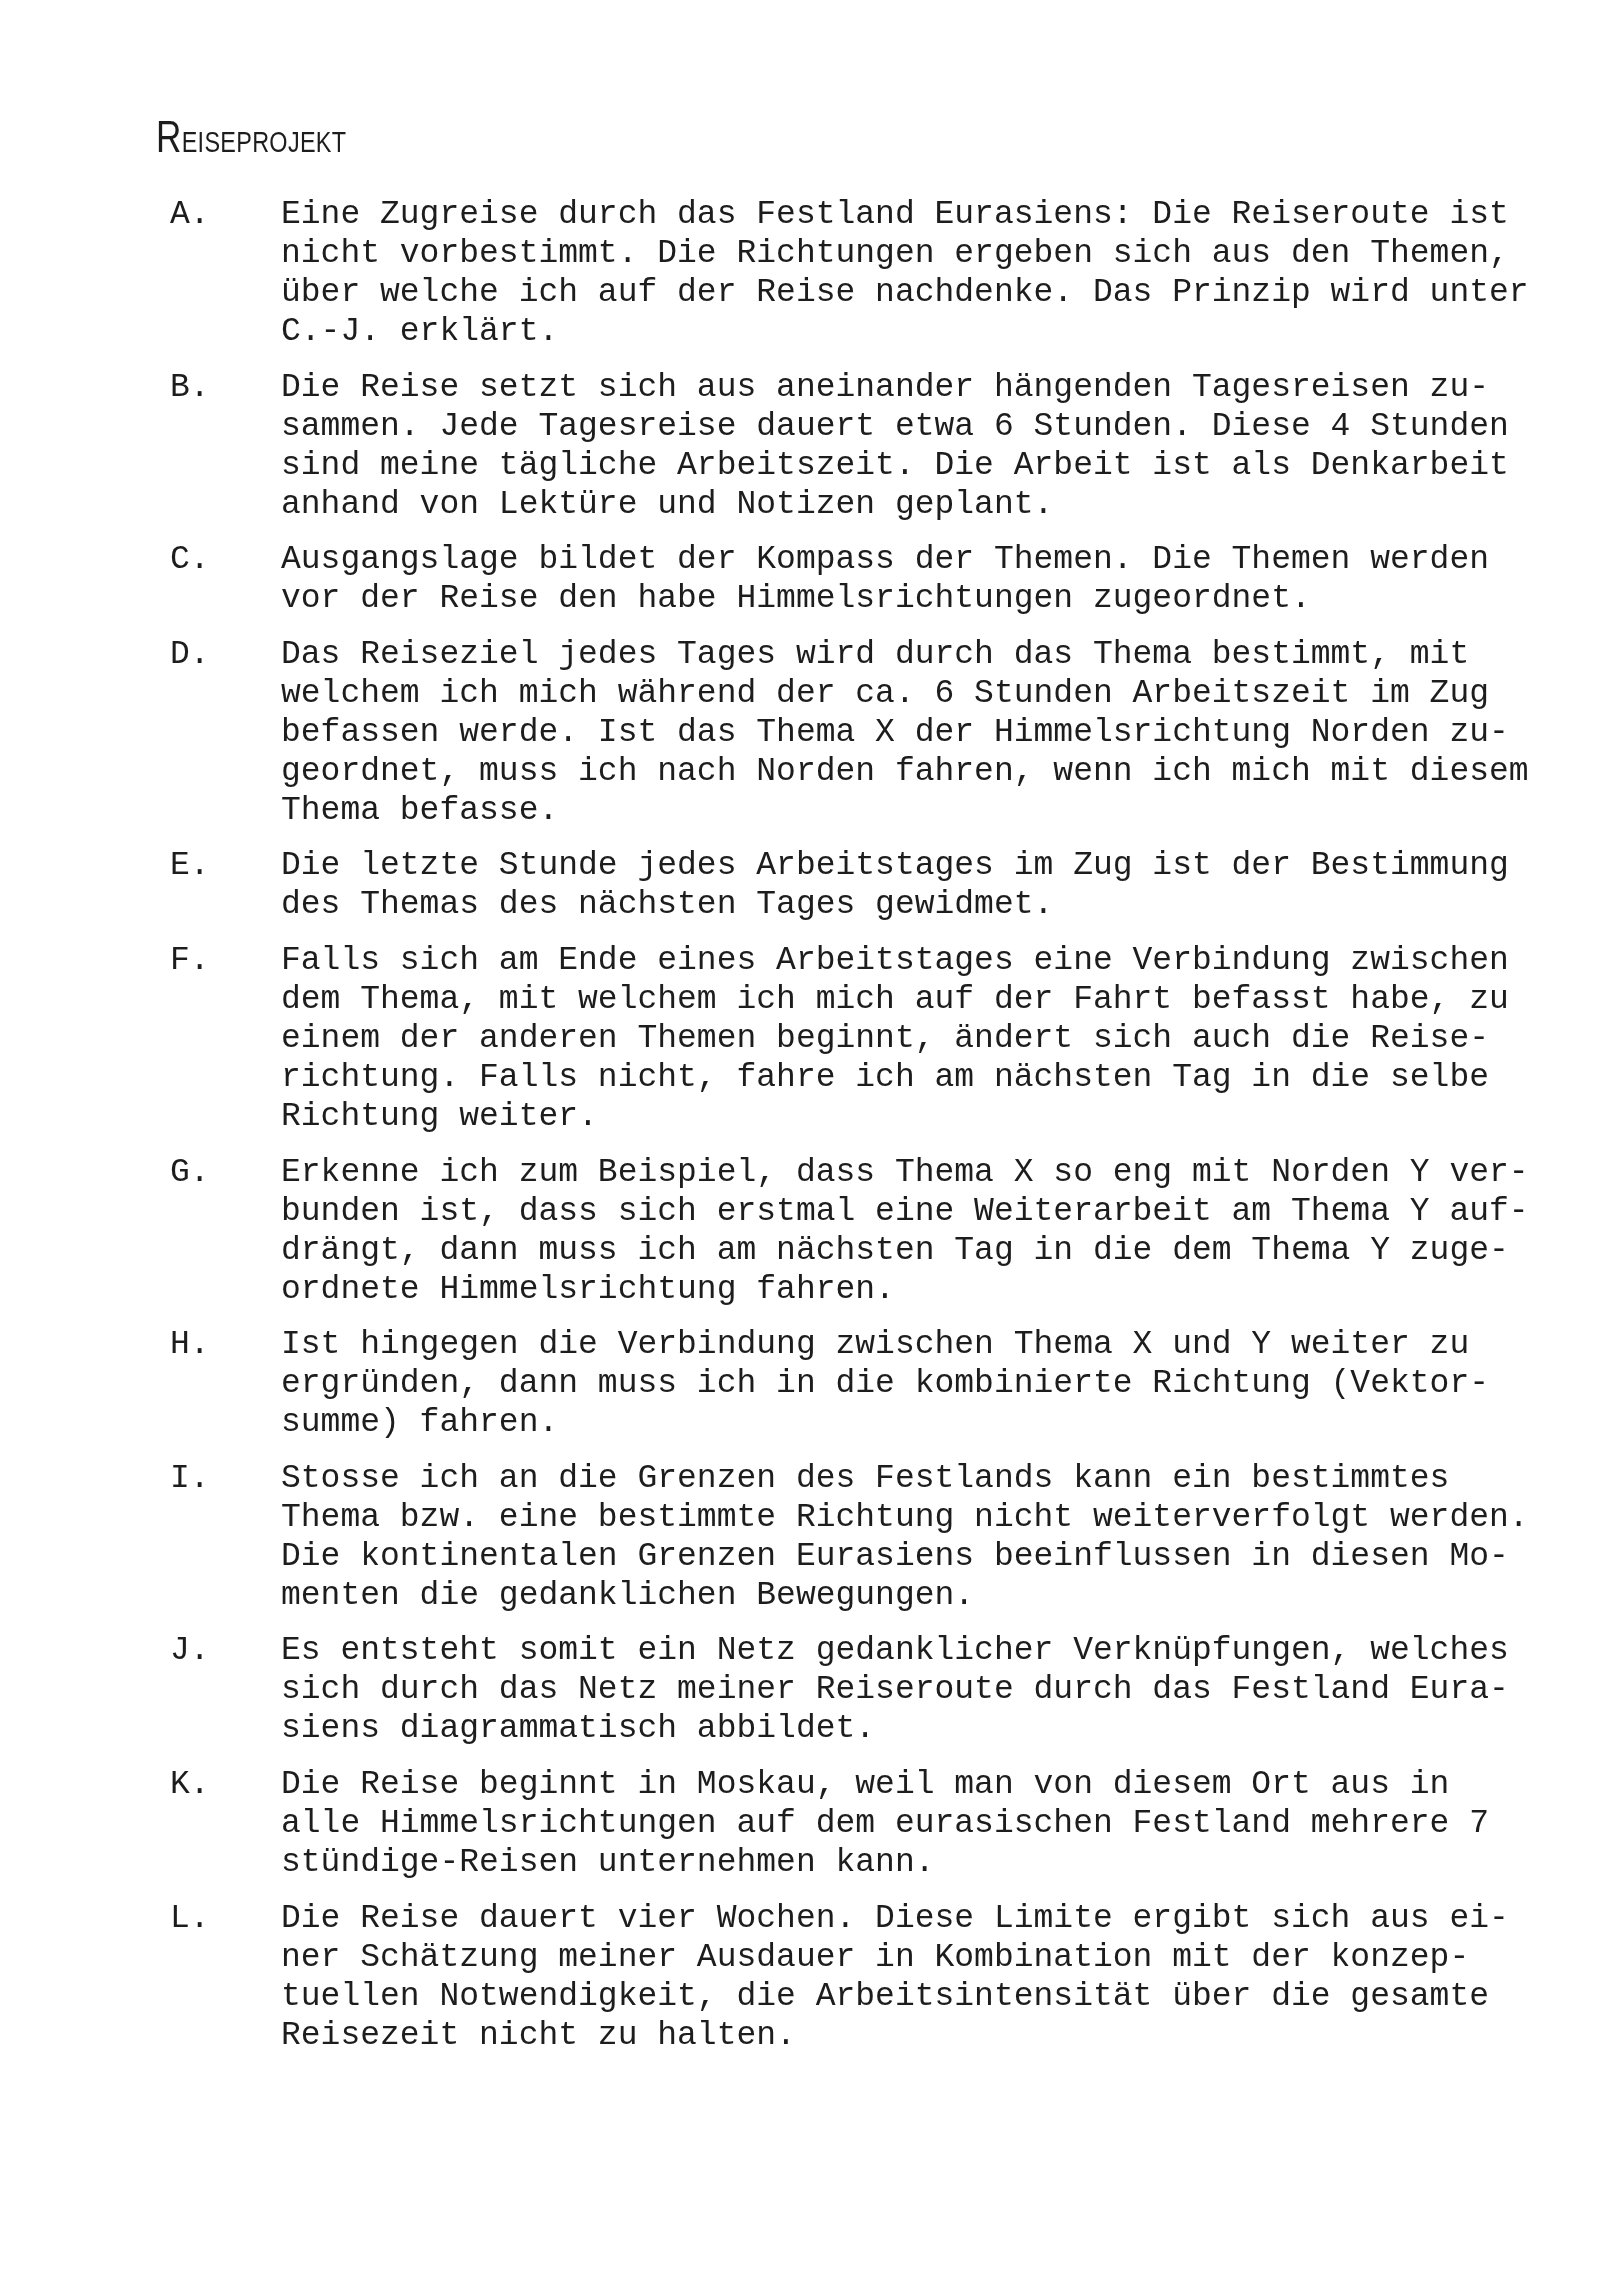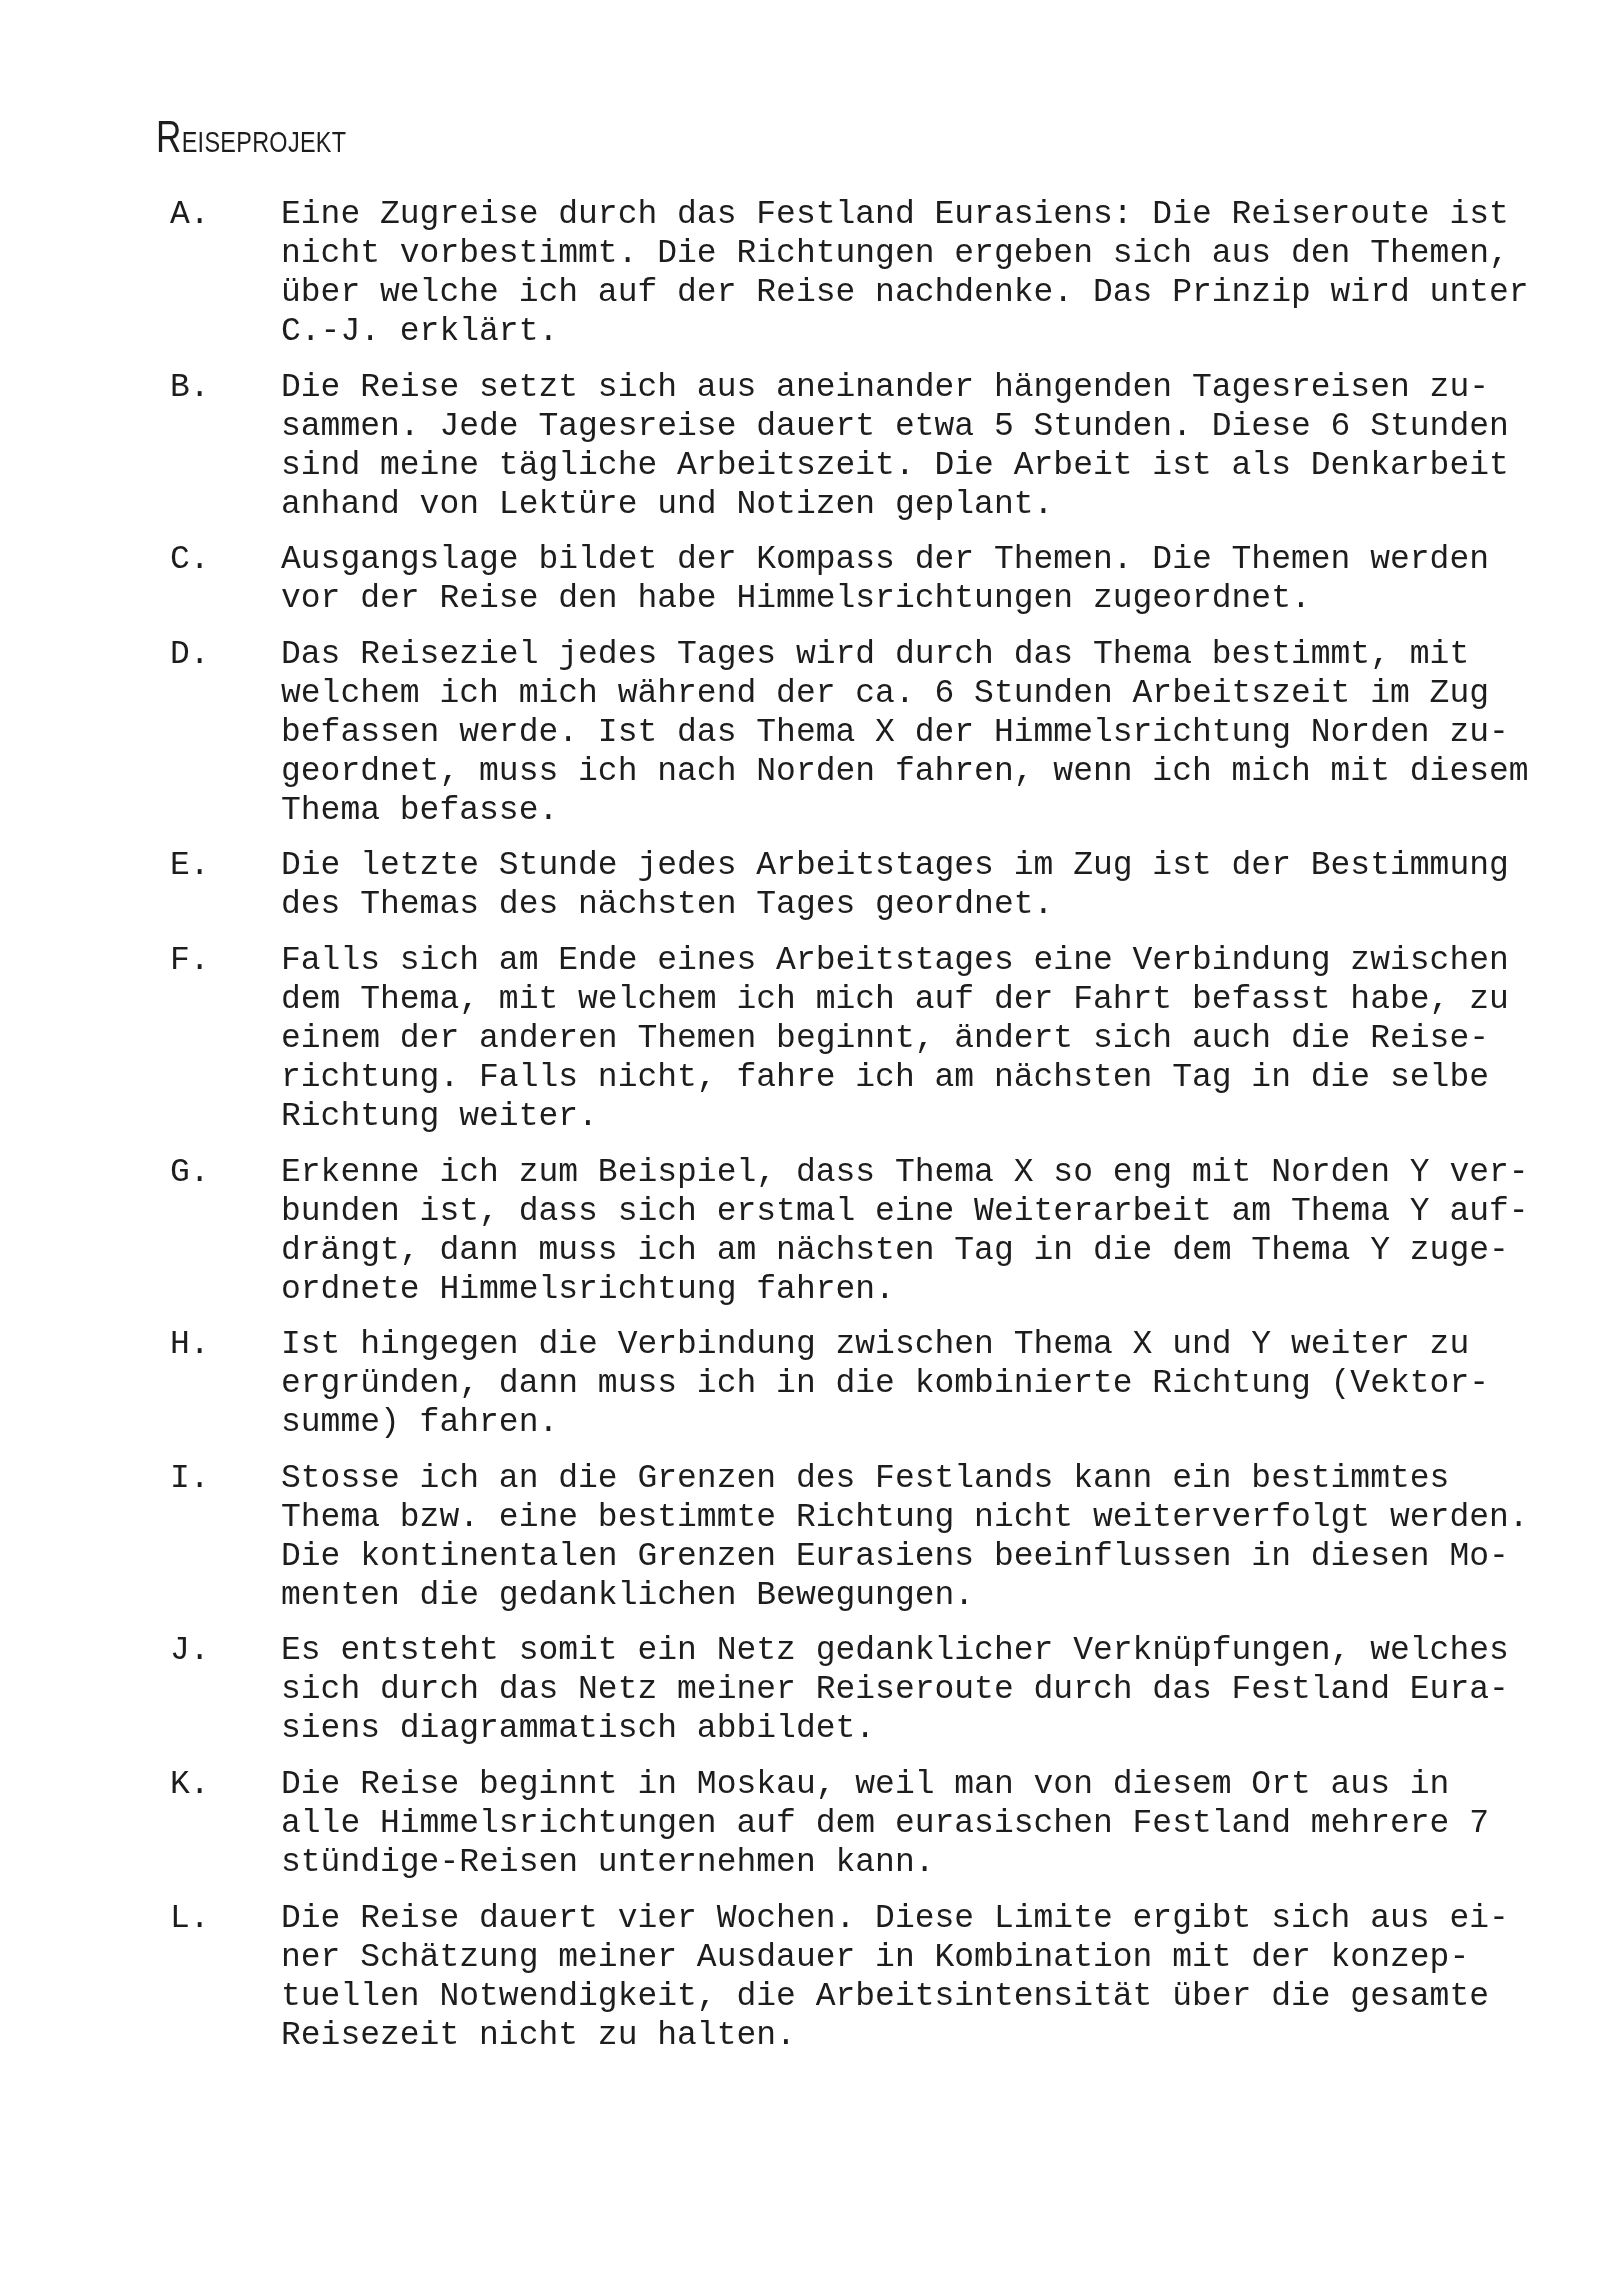--- a/index.html
+++ b/index.html
@@ -76,21 +76,21 @@
       <span class="letter">A.</span>
       <div class="text">Eine Zugreise durch das Festland Eurasiens: Die Reiseroute ist
 nicht vorbestimmt. Die Richtungen ergeben sich aus den Themen,
 über welche ich auf der Reise nachdenke. Das Prinzip wird unter
 C.-J. erklärt.</div>
     </li>
 
     <li class="item">
       <span class="letter">B.</span>
       <div class="text">Die Reise setzt sich aus aneinander hängenden Tagesreisen zu-
-sammen. Jede Tagesreise dauert etwa 5 Stunden. Diese 6 Stunden
+sammen. Jede Tagesreise dauert etwa 6 Stunden. Diese 4 Stunden
 sind meine tägliche Arbeitszeit. Die Arbeit ist als Denkarbeit
 anhand von Lektüre und Notizen geplant.</div>
     </li>
 
     <li class="item">
       <span class="letter">C.</span>
       <div class="text">Ausgangslage bildet der Kompass der Themen. Die Themen werden
 vor der Reise den habe Himmelsrichtungen zugeordnet.</div>
     </li>
 
@@ -99,21 +99,21 @@
       <div class="text">Das Reiseziel jedes Tages wird durch das Thema bestimmt, mit
 welchem ich mich während der ca. 6 Stunden Arbeitszeit im Zug
 befassen werde. Ist das Thema X der Himmelsrichtung Norden zu-
 geordnet, muss ich nach Norden fahren, wenn ich mich mit diesem
 Thema befasse.</div>
     </li>
 
     <li class="item">
       <span class="letter">E.</span>
       <div class="text">Die letzte Stunde jedes Arbeitstages im Zug ist der Bestimmung
-des Themas des nächsten Tages geordnet.</div>
+des Themas des nächsten Tages gewidmet.</div>
     </li>
 
     <li class="item">
       <span class="letter">F.</span>
       <div class="text">Falls sich am Ende eines Arbeitstages eine Verbindung zwischen
 dem Thema, mit welchem ich mich auf der Fahrt befasst habe, zu
 einem der anderen Themen beginnt, ändert sich auch die Reise-
 richtung. Falls nicht, fahre ich am nächsten Tag in die selbe
 Richtung weiter.</div>
     </li>

